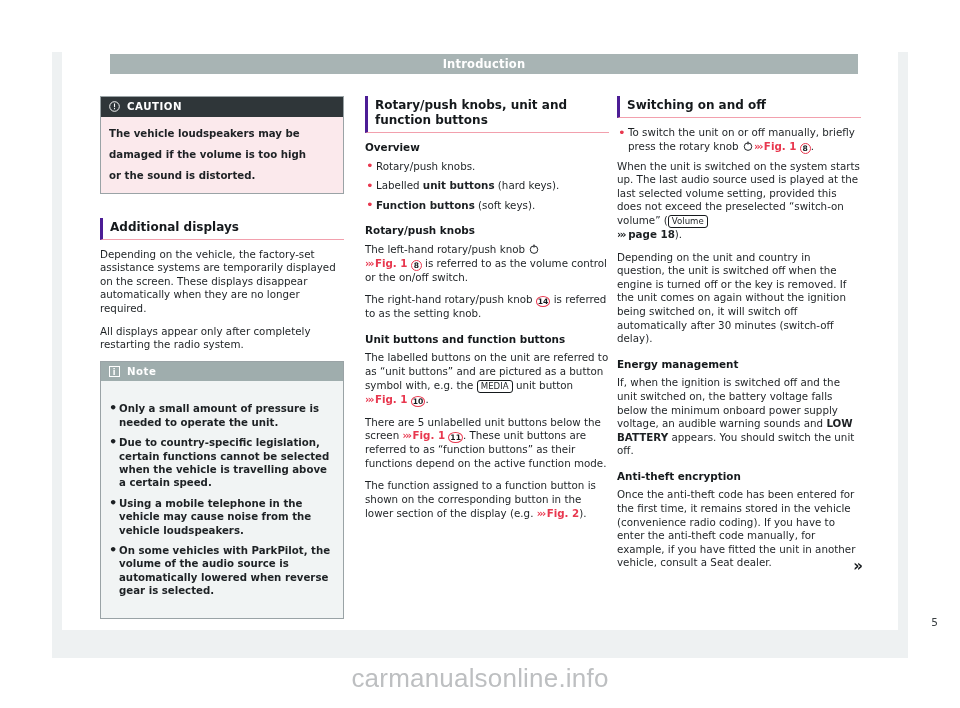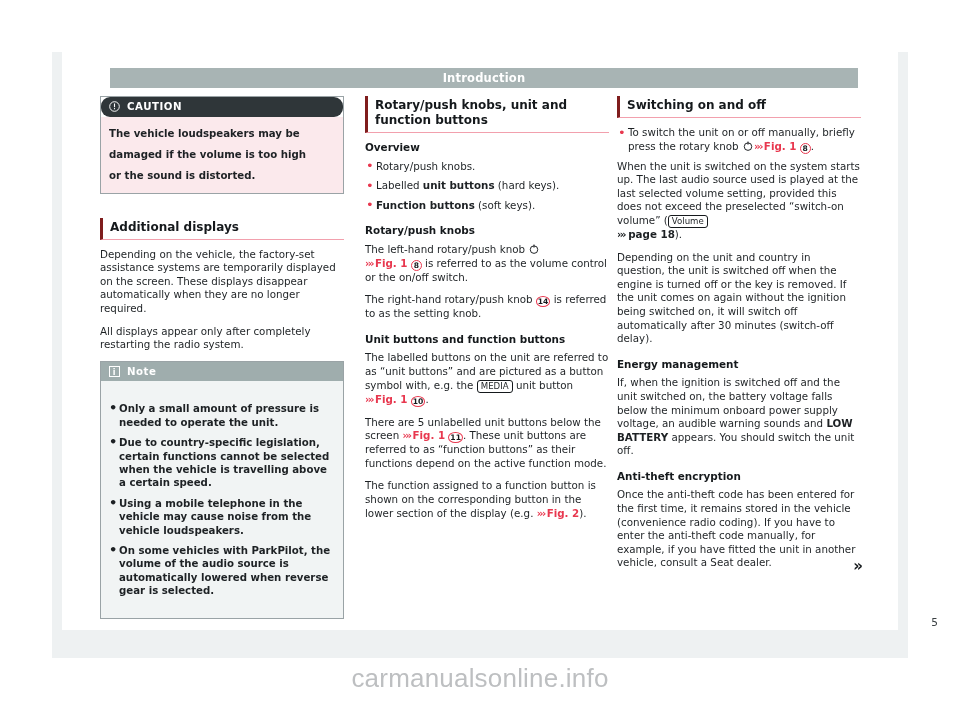--- a/index.html
+++ b/index.html
@@ -27,21 +27,21 @@
     position: absolute;
     left: 62px;
     top: 52px;
     width: 836px;
     height: 578px;
     background: #ffffff;
   }
   #header-bar {
     position: absolute;
     left: 110px;
-    top: 68px;
+    top: 54px;
     width: 748px;
     height: 20px;
     background: #a8b4b4;
     color: #ffffff;
     font-size: 11.5px;
     font-weight: 600;
     letter-spacing: .2px;
     display: flex;
     align-items: center;
     justify-content: center;
@@ -80,21 +80,21 @@
   #col-3 { left: 617px; }
 
   p.body {
     margin: 0 0 9px 0;
   }
 
   
   .sec-head {
     margin: 0 0 8px 0;
     padding: 2px 0 4px 7px;
-    border-left: 3px solid #7f1d1d;
+    border-left: 3px solid #4c1d95;
     border-bottom: 1.6px solid #f2a0ad;
     font-size: 12px;
     font-weight: 700;
     line-height: 15px;
     color: #15191c;
   }
   .sub-head {
     margin: 12px 0 5px 0;
     font-size: 10.4px;
     font-weight: 700;
@@ -131,21 +131,21 @@
   .box-head {
     display: flex;
     align-items: center;
     gap: 7px;
     padding: 3px 8px;
     font-size: 10.2px;
     font-weight: 700;
     letter-spacing: .55px;
     color: #ffffff;
   }
-  .caution .box-head { background: #2f3639; border-radius: 9px; }
+  .caution .box-head { background: #2f3639; }
   .caution .box-body {
     background: #fbe9ec;
     padding: 6px 23px 7px 8px;
     font-weight: 700;
     font-size: 10.2px;
     line-height: 21px;
   }
   .note { margin-top: 0; }
   .note .box-head { background: #9fadad; }
   .note .box-body {

